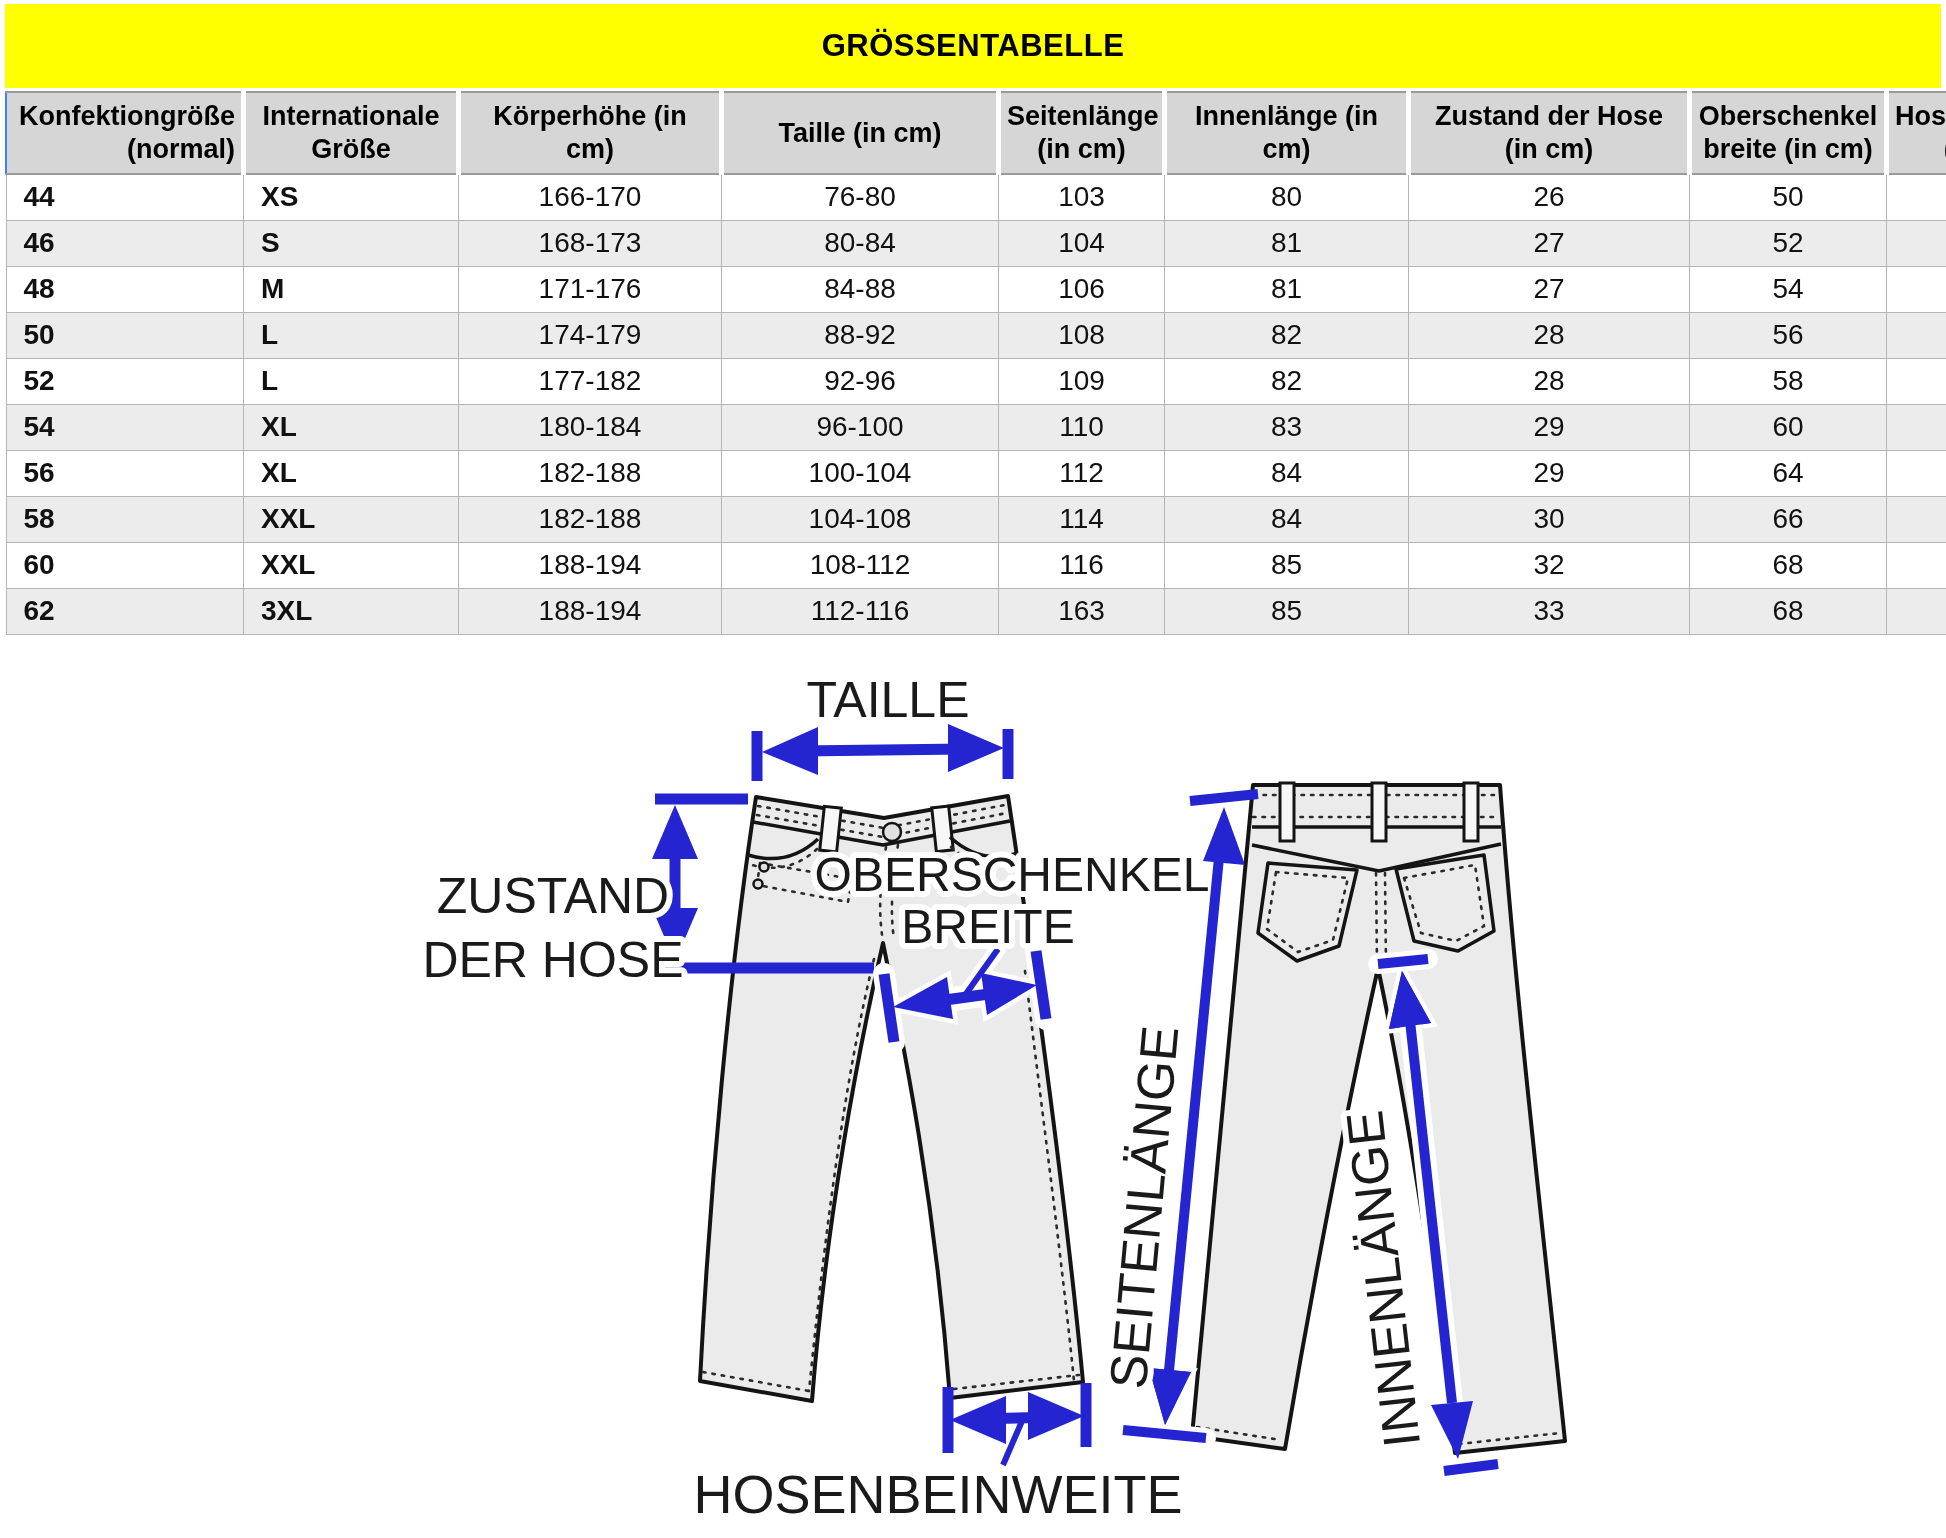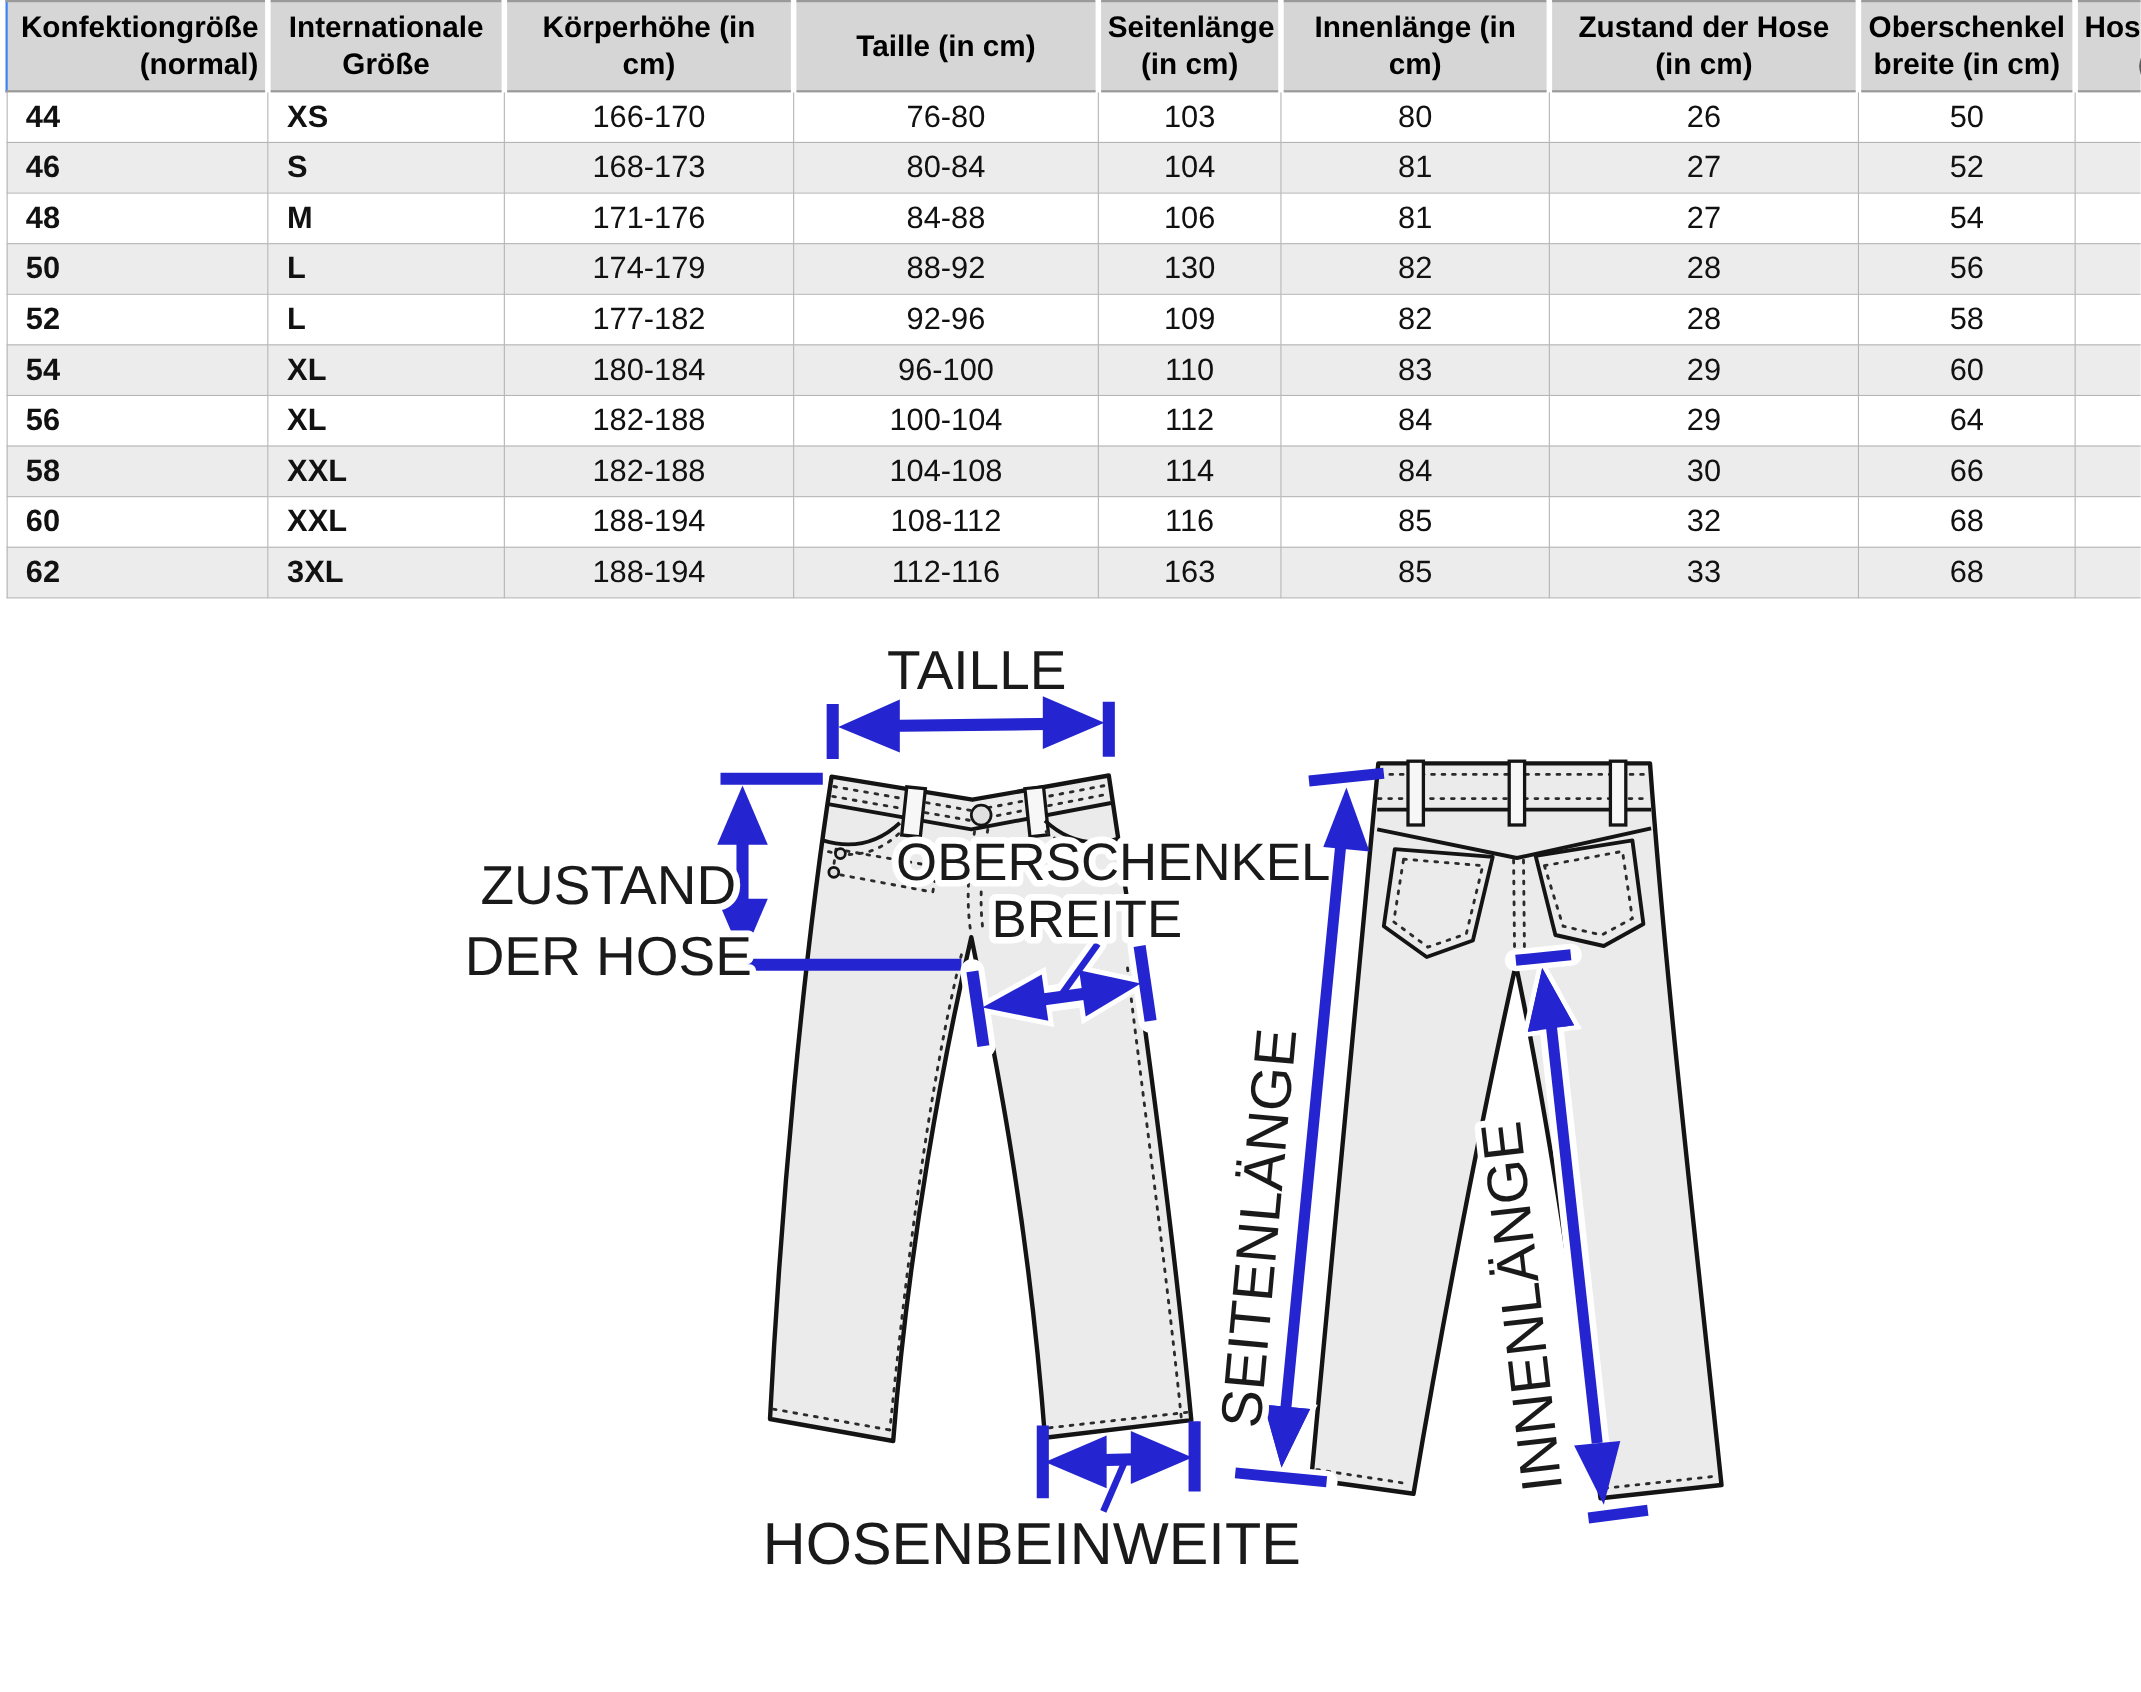--- a/index.html
+++ b/index.html
@@ -42,20 +42,21 @@
   .case{stroke:#ffffff;fill:none;stroke-linecap:round;}
   .headcase{fill:#2424d0;stroke:#ffffff;stroke-width:9;paint-order:stroke;}
   .dlabel{font-family:"Liberation Sans",sans-serif;fill:#1a1a1a;
           paint-order:stroke;stroke:#ffffff;stroke-width:12;stroke-linejoin:round;}
 </style>
 </head>
 <body>
 
 <div class="page">
 
+  <div class="banner">GRÖSSENTABELLE</div>
 
   <table class="size">
     <thead>
       <tr id="hdr-row">
           <th class="c0">Konfektiongröße (normal)</th>
           <th class="c1">Internationale Größe</th>
           <th class="c2">Körperhöhe (in cm)</th>
           <th class="c3">Taille (in cm)</th>
           <th class="c4">Seitenlänge (in cm)</th>
           <th class="c5">Innenlänge (in cm)</th>
@@ -96,21 +97,21 @@
           <td class="c5">81</td>
           <td class="c6">27</td>
           <td class="c7">54</td>
           <td class="c8">44</td>
         </tr>
         <tr>
           <td class="c0">50</td>
           <td class="c1">L</td>
           <td class="c2">174-179</td>
           <td class="c3">88-92</td>
-          <td class="c4">130</td>
+          <td class="c4">108</td>
           <td class="c5">82</td>
           <td class="c6">28</td>
           <td class="c7">56</td>
           <td class="c8">44</td>
         </tr>
         <tr>
           <td class="c0">52</td>
           <td class="c1">L</td>
           <td class="c2">177-182</td>
           <td class="c3">92-96</td>

